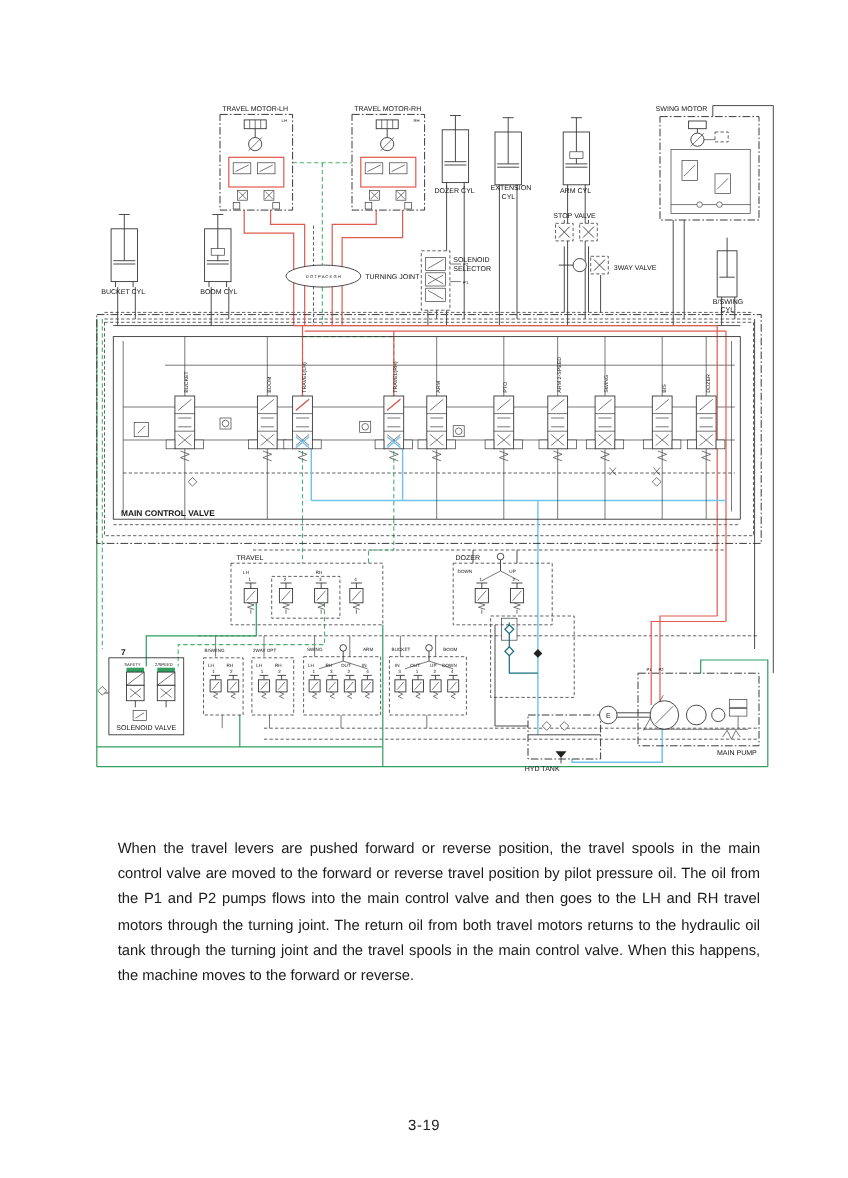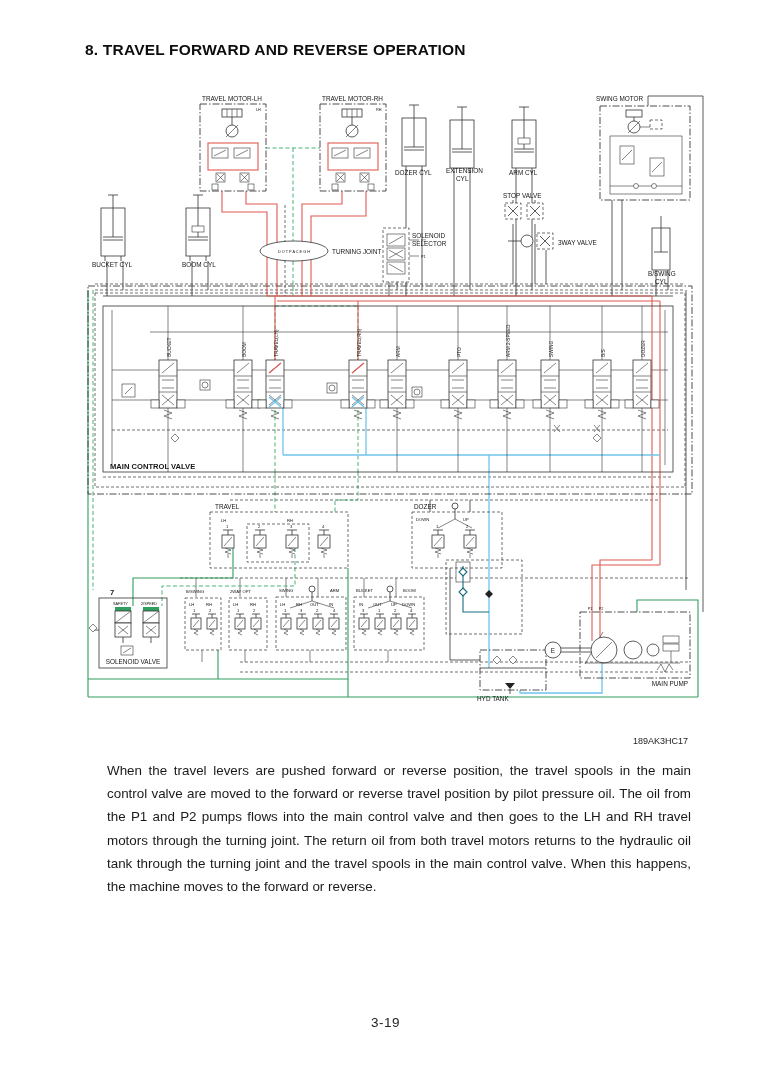--- a/index.html
+++ b/index.html
@@ -29,21 +29,20 @@
   .grnd{stroke:#49b274;stroke-width:1;fill:none;stroke-dasharray:4 2.5;}
   .blu{stroke:#6fc3ec;stroke-width:1.3;fill:none;}
   .tea{stroke:#196c80;stroke-width:1.1;fill:none;}
   .wfill{fill:#fff;}
 </style>
 </head>
 <body>
 
 <div class="page">
 
-  <div class="title">8. TRAVEL FORWARD AND REVERSE OPERATION</div>
 
   <svg width="771" height="770" viewBox="0 0 771 770">
     <defs>
       <g id="spool">
         <rect class="ln wfill" x="-9" y="0" width="18" height="48"></rect>
         <line class="lnt" x1="-9" y1="16" x2="9" y2="16"></line>
         <line class="lnt" x1="-9" y1="32" x2="9" y2="32"></line>
         <line class="lnt" x1="-6" y1="13" x2="6" y2="3"></line>
         <line class="lnt" x1="-6" y1="20" x2="6" y2="20"></line>
         <line class="lnt" x1="-6" y1="28" x2="6" y2="28"></line>
@@ -572,19 +571,18 @@
       <circle class="ln wfill" cx="653" cy="650" r="6"></circle>
       <line class="lnt" x1="585" y1="663" x2="680" y2="663"></line>
       <rect class="lnt wfill" x="663" y="636" width="16" height="7"></rect>
       <rect class="lnt wfill" x="663" y="644" width="16" height="7"></rect>
       <polyline class="lnt" points="657,670 661,664 665,672 669,664 673,670"></polyline>
       <line class="lnt" x1="671" y1="651" x2="671" y2="662"></line>
       <text class="lbl" x="688" y="686" text-anchor="end">MAIN PUMP</text>
     </g>
   </svg>
 
-  <div class="figcode">189AK3HC17</div>
 
   <div class="bodytext">When the travel levers are pushed forward or reverse position, the travel spools in the main control valve are moved to the forward or reverse travel position by pilot pressure oil.  The oil from the P1 and P2 pumps flows into the main control valve and then goes to the LH and RH travel motors through the turning joint.  The return oil from both travel motors returns to the hydraulic oil tank through the turning joint and the travel spools in the main control valve.  When this happens, the machine moves to the forward or reverse.</div>
 
   <div class="pagenum">3-19</div>
 
 </div>
 
 </body></html>

